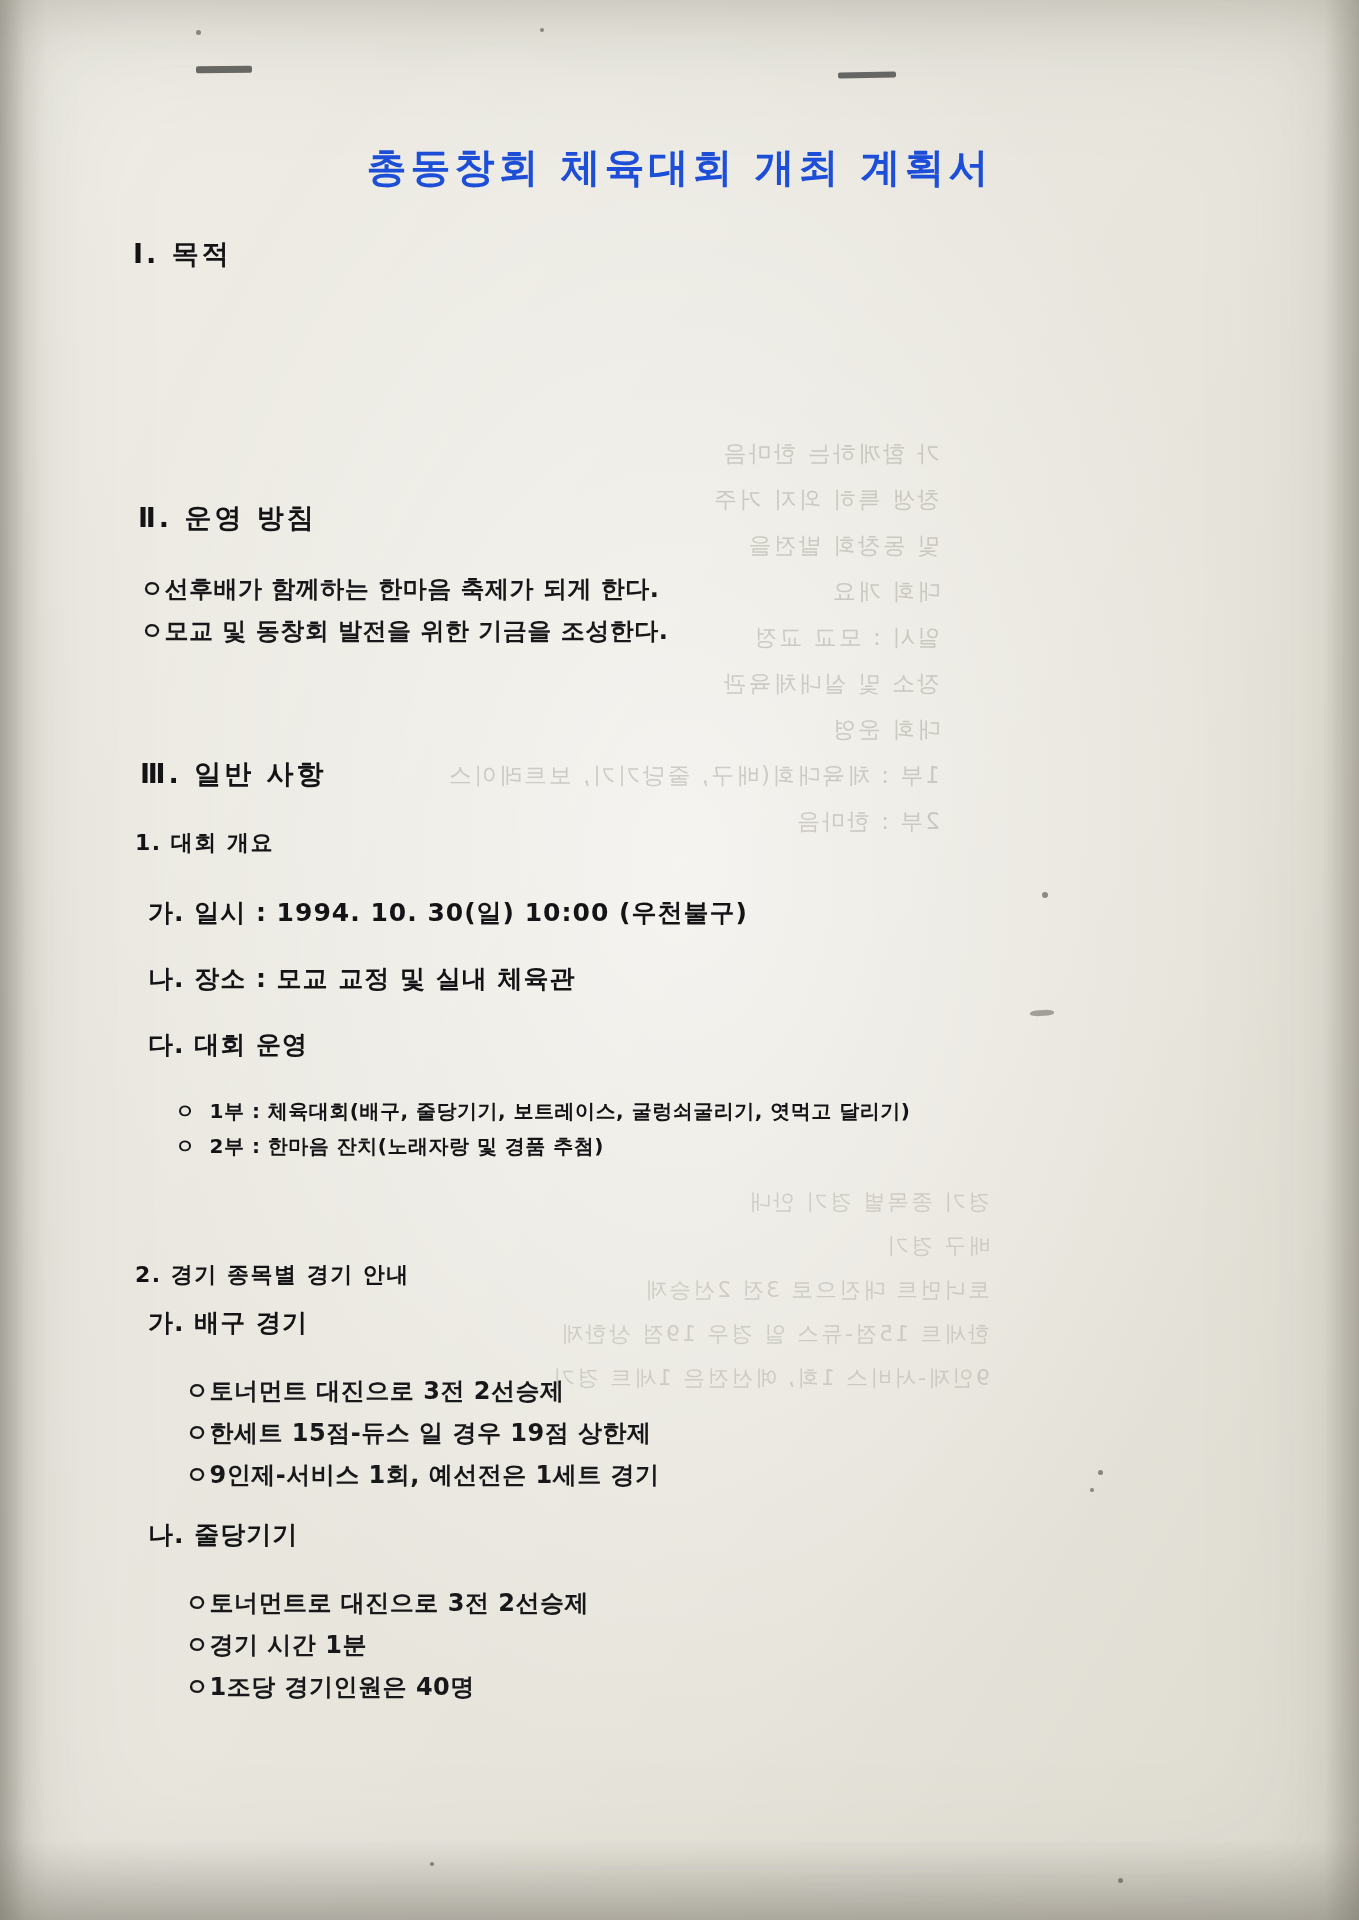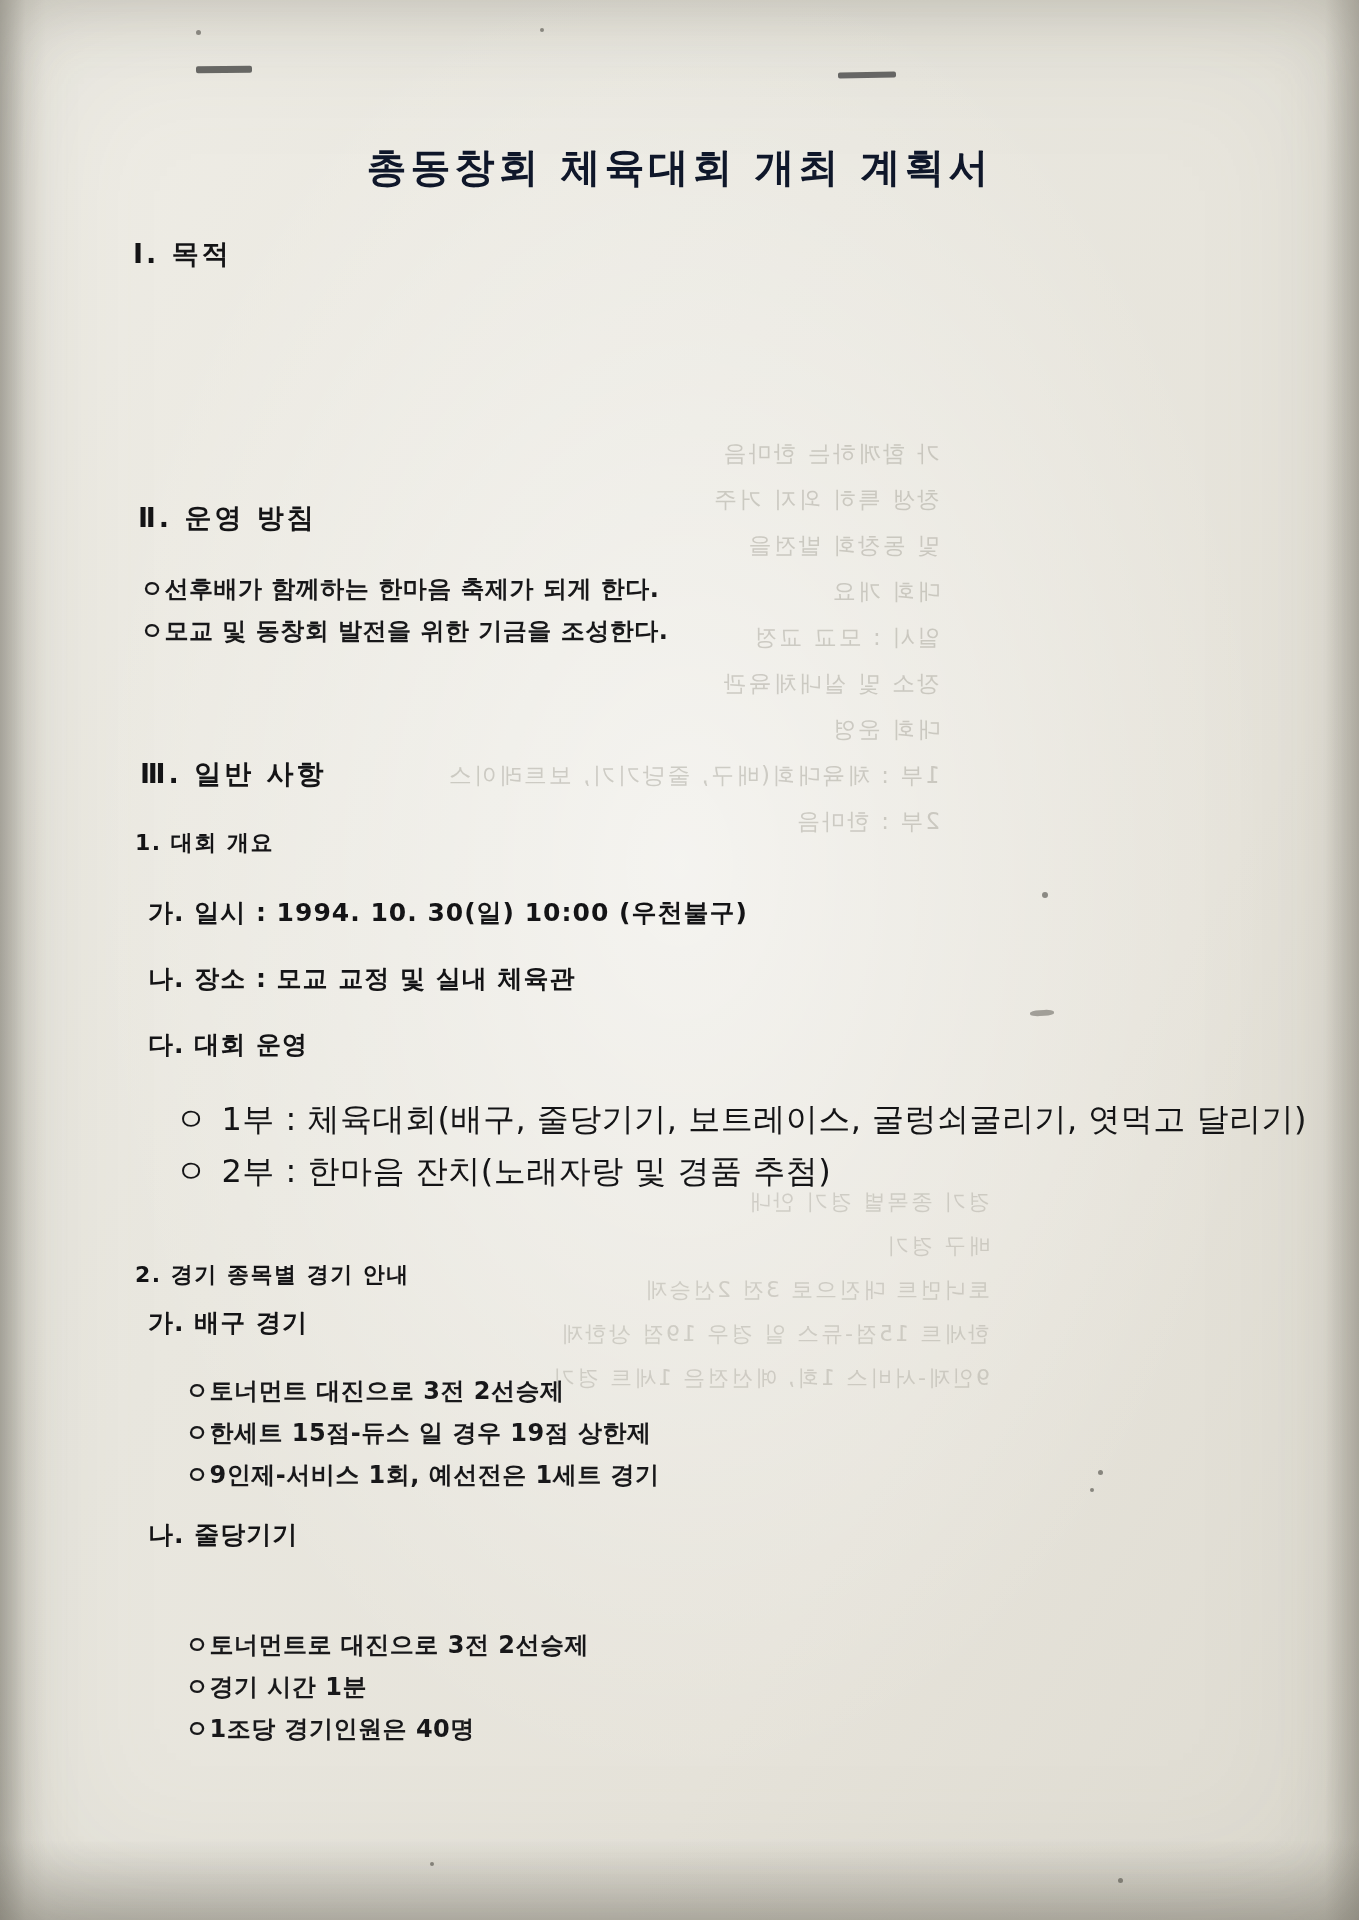--- a/index.html
+++ b/index.html
@@ -95,21 +95,21 @@
     padding: 0;
   }
   .doc-title {
     position: absolute;
     left: 0; right: 0;
     top: 140px;
     text-align: center;
     font-size: 40px;
     font-weight: 700;
     letter-spacing: 4px;
-    color: #0f172a;
+    color: #1d4ed8;
     font-family: "DejaVu Sans", sans-serif;
   }
   .block { position: absolute; }
   .h-sec {
     font-size: 27px;
     font-weight: 700;
     letter-spacing: 3px;
     color: #141416;
   }
   .body-text {
@@ -134,22 +134,22 @@
     color: #141416;
   }
   .sub-item {
     font-size: 25px;
     font-weight: 600;
     letter-spacing: 1px;
     color: #141416;
     white-space: nowrap;
   }
   .dot-item {
-    font-size: 32px;
-    font-weight: 400;
+    font-size: 20px;
+    font-weight: 700;
     letter-spacing: 0.5px;
     color: #141416;
     white-space: nowrap;
   }
   .smudge {
     position: absolute;
     background: rgba(70,68,62,0.45);
     border-radius: 40%;
   }
 </style>
@@ -217,21 +217,21 @@
     <div class="block sub-item" style="left:148px; top:1306px;">가. 배구 경기</div>
 
     <div class="block" style="left:185px; top:1370px;">
       <div class="li"><span>ㅇ</span><span>토너먼트 대진으로 3전 2선승제</span></div>
       <div class="li"><span>ㅇ</span><span>한세트 15점-듀스 일 경우 19점 상한제</span></div>
       <div class="li"><span>ㅇ</span><span>9인제-서비스 1회, 예선전은 1세트 경기</span></div>
     </div>
 
     <div class="block sub-item" style="left:148px; top:1518px;">나. 줄당기기</div>
 
-    <div class="block" style="left:185px; top:1582px;margin-top:42px;">
+    <div class="block" style="left:185px; top:1582px;">
       <div class="li"><span>ㅇ</span><span>토너먼트로 대진으로 3전 2선승제</span></div>
       <div class="li"><span>ㅇ</span><span>경기 시간 1분</span></div>
       <div class="li"><span>ㅇ</span><span>1조당 경기인원은 40명</span></div>
     </div>
 
   </div>
 
   <div class="left-dark"></div>
   <div class="right-dark"></div>
   <div class="bottom-dark"></div>

